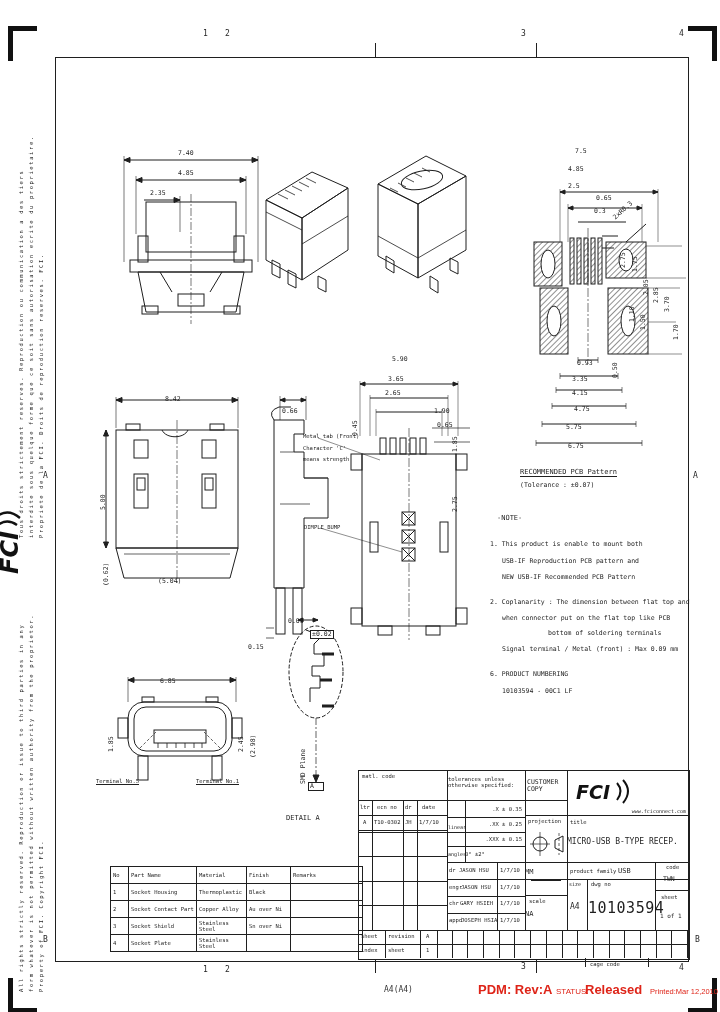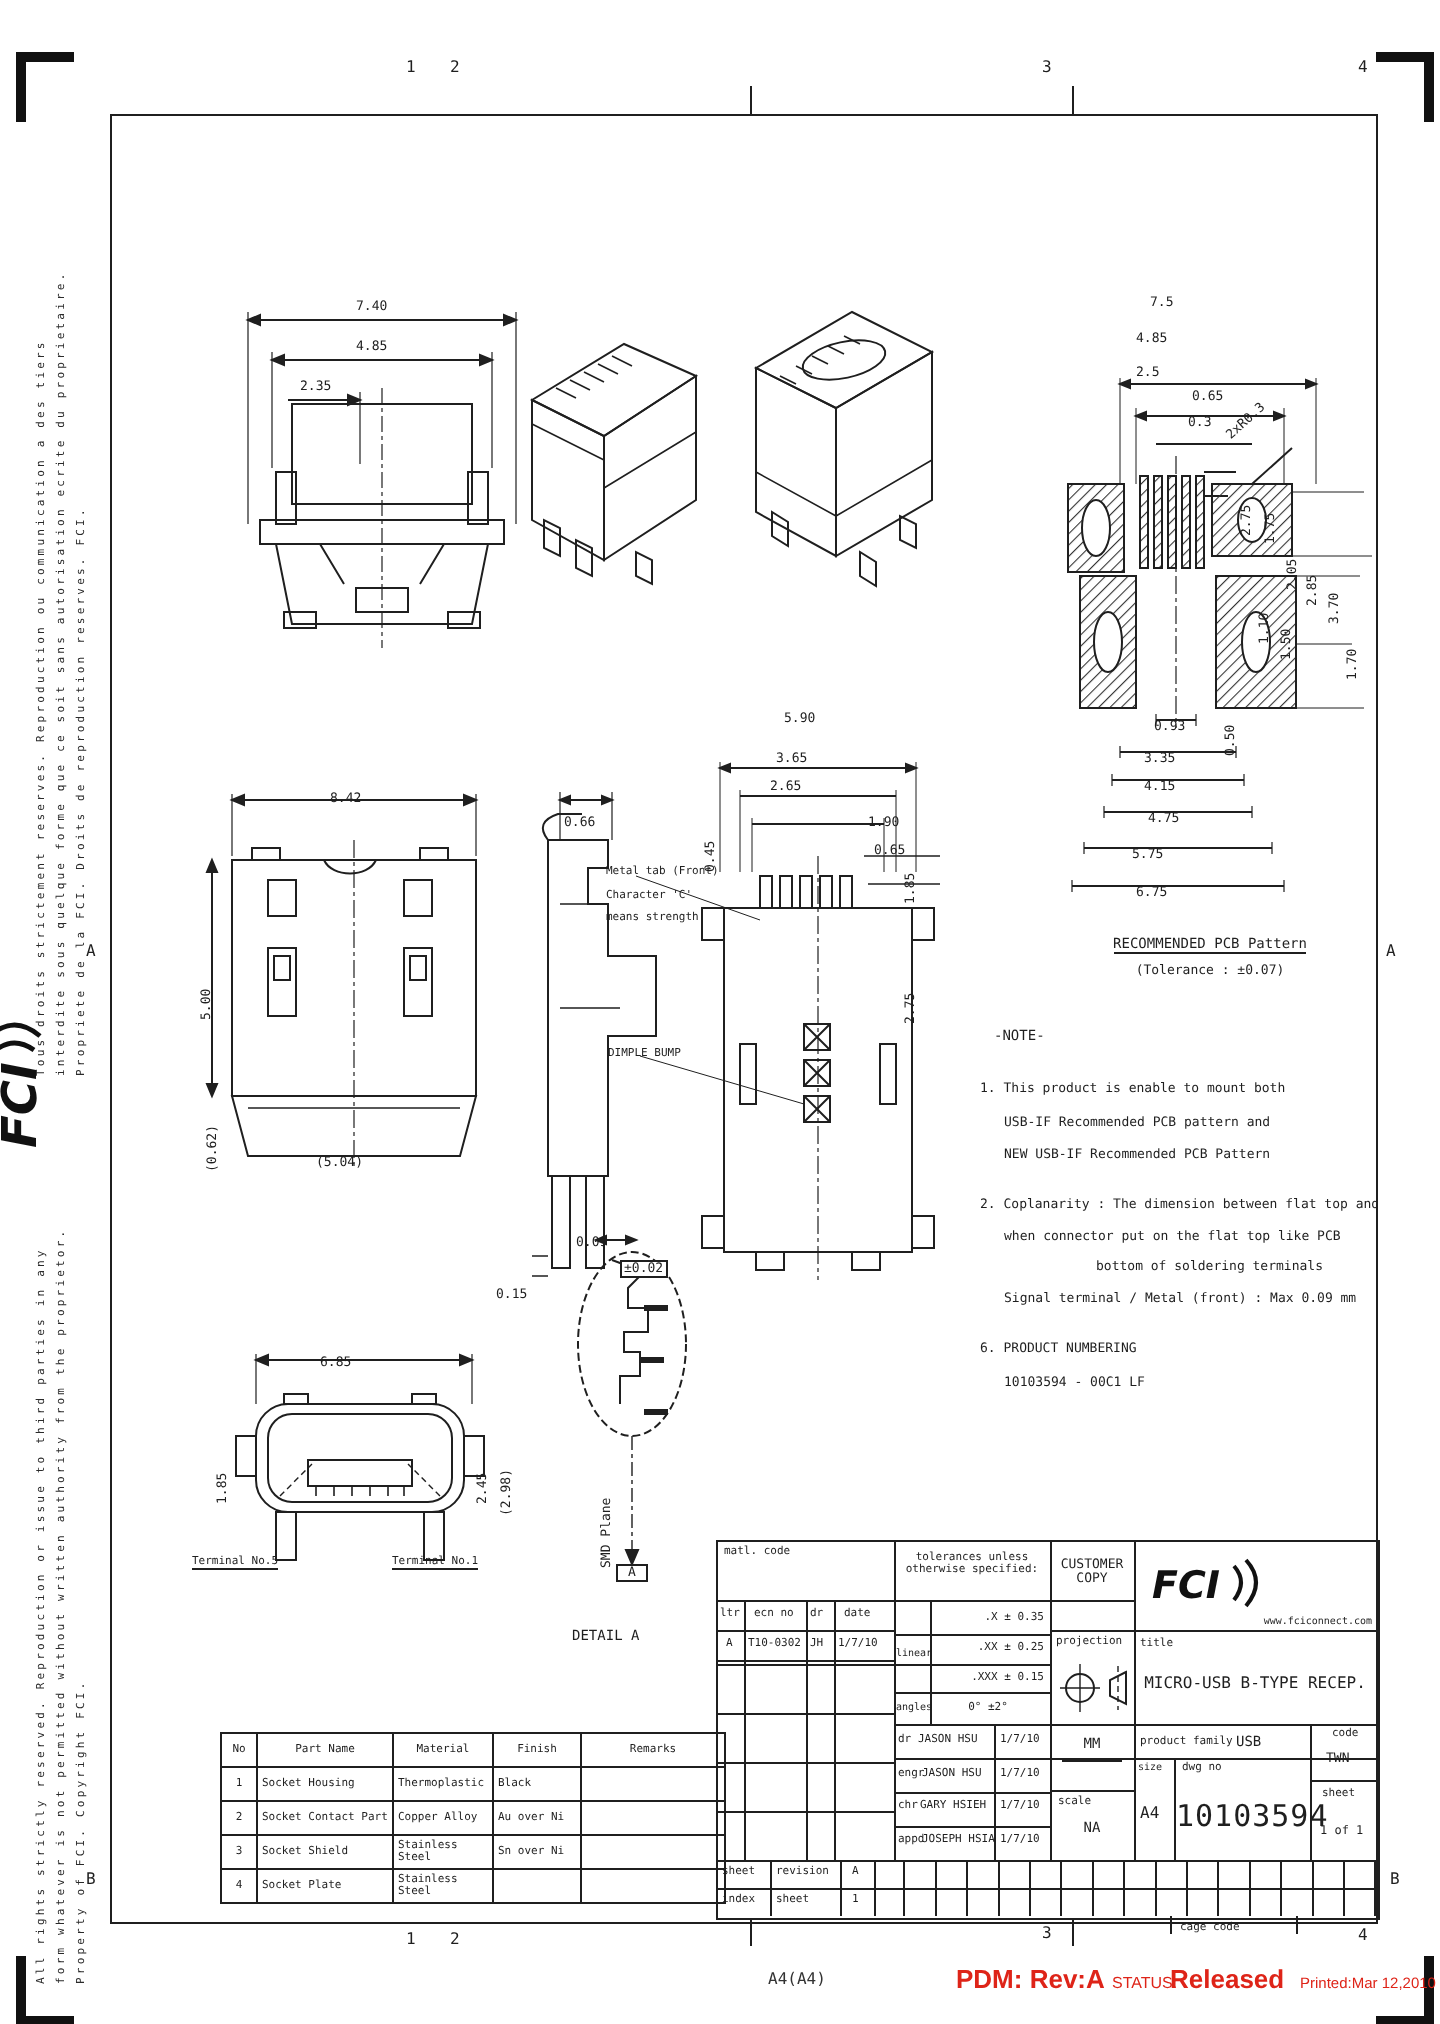--- a/index.html
+++ b/index.html
@@ -4,21 +4,21 @@
 <style>
   html,body{margin:0;padding:0;background:#e9e9e9}
   .page{position:relative;width:720px;height:1012px;background:#ffffff;
         font-family:"DejaVu Sans Mono",monospace;color:#1f1f1f;overflow:hidden}
   .a{position:absolute}
   .t{font-size:6.5px;line-height:1.1;white-space:nowrap}
   .t5{font-size:5.5px;line-height:1.1;white-space:nowrap}
   .t7{font-size:7px;line-height:1.15;white-space:nowrap}
   .t8{font-size:8px;line-height:1.1;white-space:nowrap}
   .rot{transform:rotate(-90deg);transform-origin:0 0}
-  .ctr{text-align:center}
+  .ctr{text-align:left}
   .hl{position:absolute;background:#1f1f1f;height:1px}
   .vl{position:absolute;background:#1f1f1f;width:1px}
   .corner{position:absolute;width:24px;height:30px}
   .red{color:#de2418}
   .redbold{color:#de2418;font-weight:bold;font-family:"Liberation Sans",sans-serif}
   svg.a{overflow:visible}
   .frame{position:absolute;left:55px;top:57px;width:632px;height:903px;border:1.5px solid #1f1f1f}
   .legal{font-size:5.5px;letter-spacing:1.6px;line-height:1.8;white-space:pre-line;color:#2a2a2a}
   .dimbox{border:1px solid #1f1f1f;padding:0 1px;background:#fff}
   table.parts{border-collapse:collapse;font-size:5.5px}
@@ -284,21 +284,21 @@
       <path d="M22,6 l5,-2 v4 z M42,6 l-5,-2 v4 z" fill="#1f1f1f"></path>
   </svg>
   <div class="a t" style="left:288px;top:618px">0.09</div>
   <div class="a t dimbox" style="left:310px;top:630px">±0.02</div>
   <div class="a t rot" style="left:300px;top:784px">SMD Plane</div>
   <div class="a t dimbox ctr" style="left:308px;top:782px;width:12px">A</div>
   <div class="a t7" style="left:286px;top:814px">DETAIL A</div>
 
   <div class="a t7" style="left:497px;top:514px">-NOTE-</div>
   <div class="a t" style="left:490px;top:541px">1. This product is enable to mount both</div>
-  <div class="a t" style="left:502px;top:558px">USB-IF Recommended PCB pattern and</div>
+  <div class="a t" style="left:502px;top:558px">USB-IF Reproduction PCB pattern and</div>
   <div class="a t" style="left:502px;top:574px">NEW USB-IF Recommended PCB Pattern</div>
   <div class="a t" style="left:490px;top:599px">2. Coplanarity : The dimension between flat top and</div>
   <div class="a t" style="left:502px;top:615px">when connector put on the flat top like PCB</div>
   <div class="a t" style="left:548px;top:630px">bottom of soldering terminals</div>
   <div class="a t" style="left:502px;top:646px">Signal terminal / Metal (front) : Max 0.09 mm</div>
   <div class="a t" style="left:490px;top:671px">6. PRODUCT NUMBERING</div>
   <div class="a t" style="left:502px;top:688px">10103594 - 00C1 LF</div>
 
   <table class="a parts" style="left:110px;top:866px">
     <colgroup>

